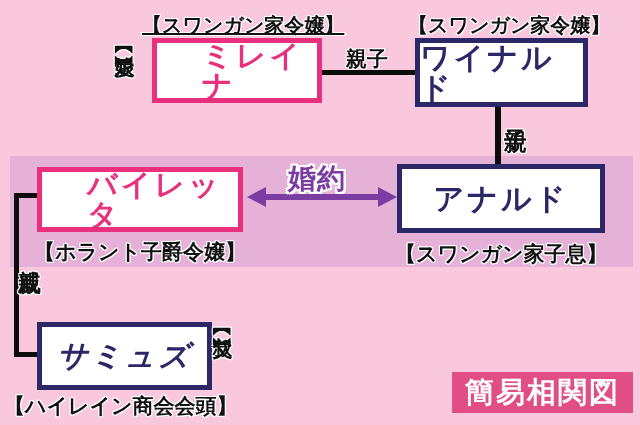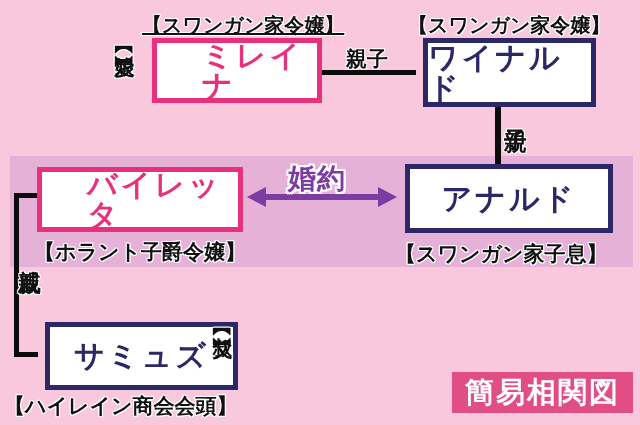--- a/index.html
+++ b/index.html
@@ -19,21 +19,21 @@
     font-family:"DejaVu Serif","Liberation Serif",serif;
     font-weight:bold;
     color:#111;
   }
   .band{position:absolute;left:10px;top:156px;width:623px;height:111px;background:var(--band);}
   .char-box{
     position:absolute;background:#fff;display:flex;align-items:center;justify-content:center;
     font-size:30px;letter-spacing:3px;line-height:1;
   }
   .char-box.pink{border:5px solid var(--pink);color:var(--pink);padding-left:45px;}
-  .char-box.navy{border:5px solid var(--navy);color:var(--navy);margin-left:8px;}
+  .char-box.navy{border:5px solid var(--navy);color:var(--navy);}
   .role{
     position:absolute;font-size:20px;text-align:center;white-space:nowrap;
     text-shadow:-1px -1px 0 #fff,1px -1px 0 #fff,-1px 1px 0 #fff,1px 1px 0 #fff,0 -1px 0 #fff,0 1px 0 #fff,-1px 0 0 #fff,1px 0 0 #fff;
   }
   .vtext{
     position:absolute;writing-mode:vertical-rl;text-orientation:mixed;
     font-size:20px;line-height:1;letter-spacing:1px;
     text-shadow:-1px -1px 0 #fff,1px -1px 0 #fff,-1px 1px 0 #fff,1px 1px 0 #fff;
   }
   .edge-label{
@@ -93,21 +93,21 @@
   <div class="char-box pink" style="left:37px;top:167px;width:206px;height:65px;">
     <span>バイレッタ</span>
   </div>
   <div class="role" style="left:30px;top:238px;width:220px;font-size:21px;">【ホラント子爵令嬢】</div>
 
   <div class="char-box navy" style="left:397px;top:164px;width:208px;height:69px;">
     <span>アナルド</span>
   </div>
   <div class="role" style="left:395px;top:240px;width:212px;font-size:21px;text-align:right;">【スワンガン家子息】</div>
 
-  <div class="char-box navy" style="left:37px;top:322px;width:193px;height:68px;">
+  <div class="char-box navy" style="left:37px;top:322px;width:175px;height:68px;font-style:italic;">
     <span>サミュズ</span>
   </div>
   <div class="vtext" style="left:213px;top:321px;">【叔父】</div>
   <div class="role" style="left:4px;top:392px;width:232px;font-size:21px;">【ハイレイン商会会頭】</div>
 
   <div class="badge">
     <span>簡易相関図</span>
   </div>
 
 </div>

